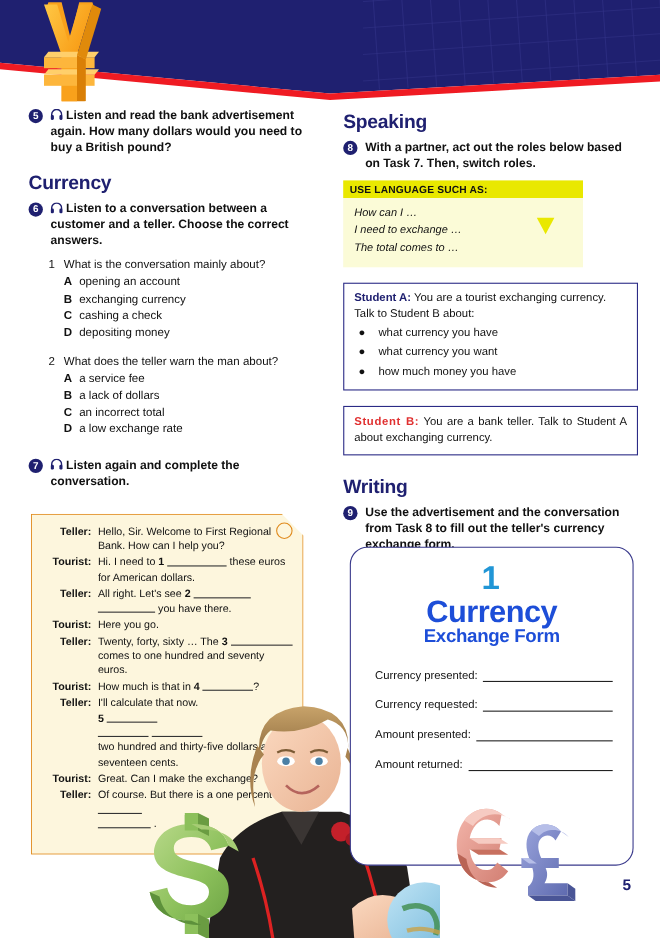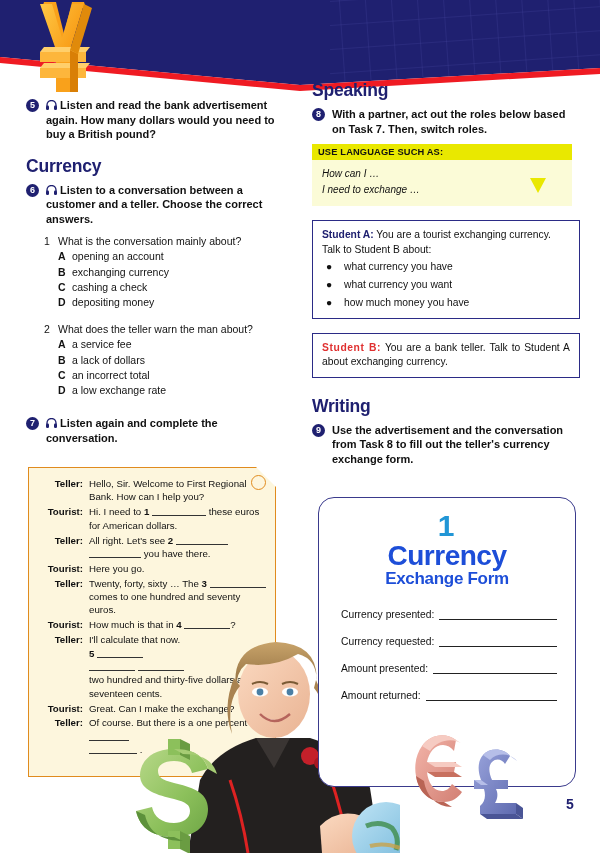--- a/index.html
+++ b/index.html
@@ -8,21 +8,21 @@
     background:#ffffff;
     font-family:"Liberation Sans","DejaVu Sans",sans-serif;
     color:#111;
   }
   
   .banner{position:absolute;left:0;top:0;width:600px;height:92px;overflow:hidden;}
   .banner svg{position:absolute;left:0;top:0;}
   .yen{position:absolute;left:232px;top:2px;width:120px;height:100px;}
   
   .col-left{position:absolute;left:26px;top:98px;width:262px;}
-  .col-right{position:absolute;left:312px;top:80px;width:268px;}
+  .col-right{position:absolute;left:312px;top:100px;width:268px;}
 
   .section-head{
     font-size:17.5px;font-weight:bold;color:#1f2070;
     margin:14px 0 6px 0;letter-spacing:-0.2px;
   }
   .task{position:relative;padding-left:20px;margin-bottom:4px;}
   .badge{
     position:absolute;left:0;top:1px;width:13px;height:13px;border-radius:50%;
     background:#1f2070;color:#fff;font-size:9px;font-weight:bold;
     display:flex;align-items:center;justify-content:center;line-height:1;
@@ -51,21 +51,21 @@
   .dline{display:flex;font-size:9.7px;line-height:1.38;margin-bottom:1.5px;}
   .dspk{width:44px;flex:none;text-align:right;font-weight:bold;padding-right:6px;}
   .dtxt{flex:1;}
   .blank{display:inline-block;border-bottom:1px solid #333;height:9px;vertical-align:-1px;}
 
   
   .photo{position:absolute;left:170px;top:630px;width:230px;height:223px;overflow:hidden;}
   .dollar-big{position:absolute;left:128px;top:735px;width:96px;height:118px;}
 
   
-  .ulbox{position:relative;margin-top:8px;width:260px;}
+  .ulbox{position:relative;margin-top:8px;width:218px;}
   .ulhead{
     background:#e9e800;color:#111;font-size:9.3px;font-weight:bold;
     padding:3px 6px;letter-spacing:0.15px;
   }
   .ulbody{background:#fbfbd7;padding:6px 6px 8px 10px;position:relative;}
   .ulline{font-size:10px;font-style:italic;line-height:1.62;color:#111;}
   .ultail-wrap{position:absolute;right:26px;top:18px;width:0;height:0;
     border-left:8px solid transparent;border-right:8px solid transparent;
     border-top:15px solid #e9e800;}
 
@@ -329,20 +329,21 @@
   <div class="task">
     <span class="badge">8</span>
     <div class="task-text">With a partner, act out the roles below based on Task 7. Then, switch roles.</div>
   </div>
 
   <div class="ulbox">
     <div class="ulhead">USE LANGUAGE SUCH AS:</div>
     <div class="ulbody">
       <div class="ulline">How can I …</div>
       <div class="ulline">I need to exchange …</div>
+      <div class="ulline">The total comes to …</div>
       <div class="ultail-wrap"></div>
     </div>
   </div>
 
   <div class="stbox">
     <p>
       <span class="lbl-a">Student A:</span>
       <span>You are a tourist exchanging currency. Talk to Student B about:</span>
     </p>
     <div class="bul">

